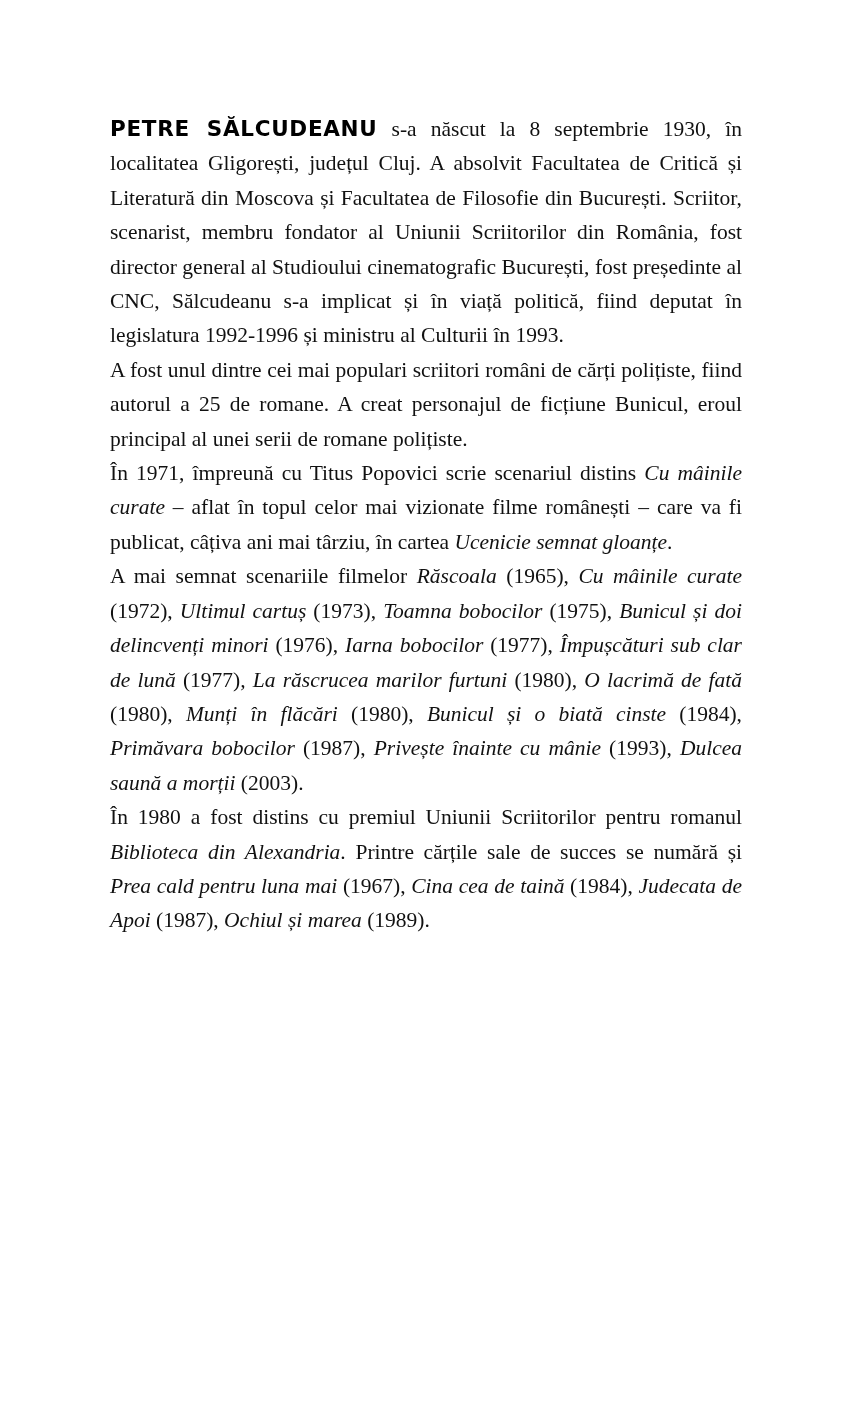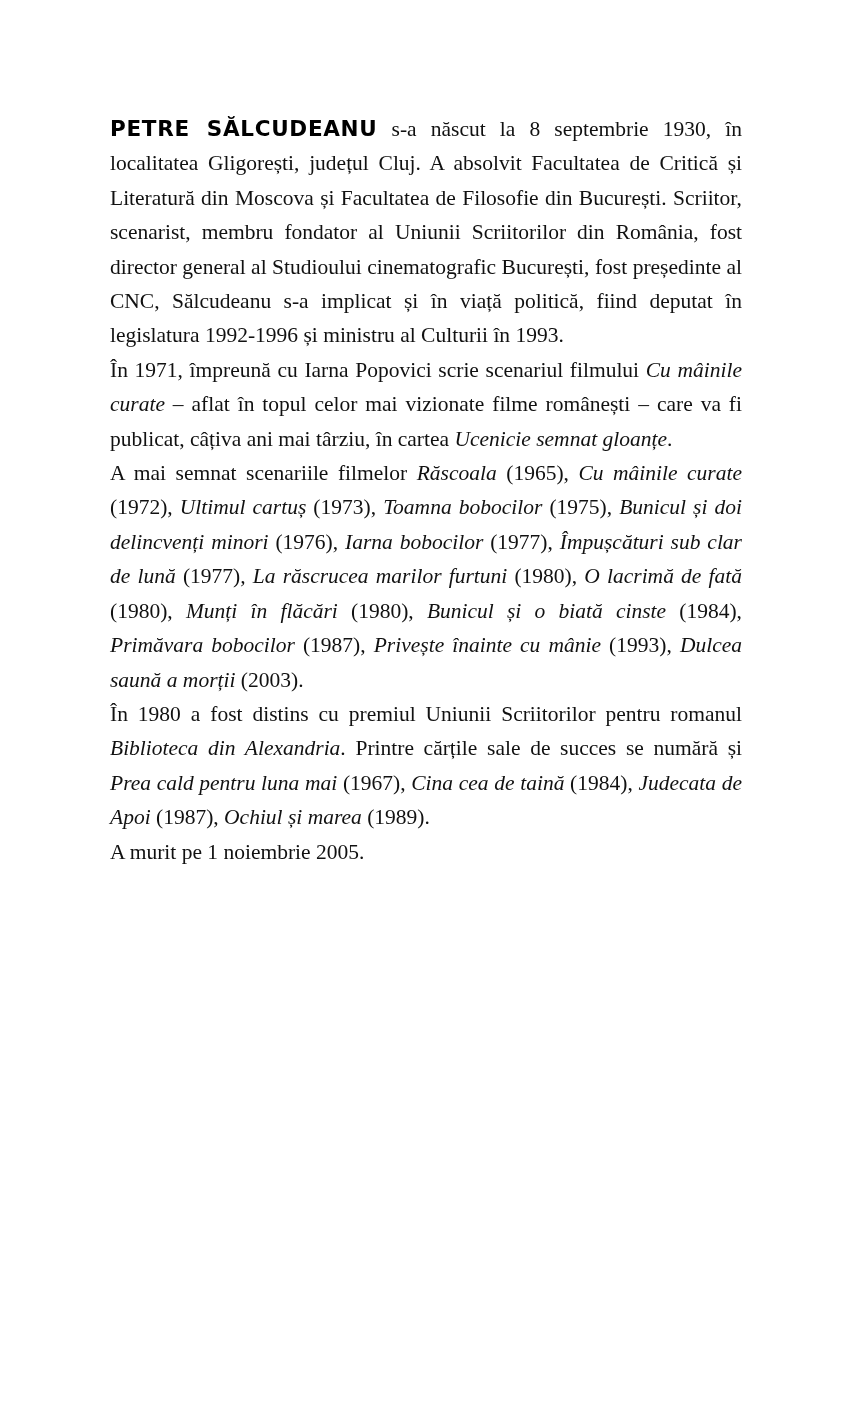--- a/index.html
+++ b/index.html
@@ -57,19 +57,19 @@
     font-style: italic;
   }
 </style>
 </head>
 <body>
 
 <div class="page">
   <div class="text-column">
     <div class="bio-body" id="bio-body">
         <p><span class="name-lead">PETRE SĂLCUDEANU</span><span> s-a născut la 8 septembrie 1930, în localitatea Gligorești, județul Cluj. A absolvit Facultatea de Critică și Literatură din Moscova și Facultatea de Filosofie din București. Scriitor, scenarist, membru fondator al Uniunii Scriitorilor din România, fost director general al Studioului cinematografic București, fost președinte al CNC, Sălcudeanu s-a implicat și în viață politică, fiind deputat în legislatura 1992-1996 și ministru al Culturii în 1993.</span></p>
-        <p><span>În 1971, împreună cu Iarna Popovici scrie scenariul filmului </span><em class="title-italic">Cu mâinile curate</em><span> – aflat în topul celor mai vizionate filme românești – care va fi publicat, câțiva ani mai târziu, în cartea </span><em class="title-italic">Ucenicie semnat gloanțe</em><span>.</span></p>
+        <p><span>A fost unul dintre cei mai populari scriitori români de cărți polițiste, fiind autorul a 25 de romane. A creat personajul de ficțiune Bunicul, eroul principal al unei serii de romane polițiste.</span></p>
+        <p><span>În 1971, împreună cu Titus Popovici scrie scenariul distins </span><em class="title-italic">Cu mâinile curate</em><span> – aflat în topul celor mai vizionate filme românești – care va fi publicat, câțiva ani mai târziu, în cartea </span><em class="title-italic">Ucenicie semnat gloanțe</em><span>.</span></p>
         <p><span>A mai semnat scenariile filmelor </span><em class="title-italic">Răscoala</em><span> (1965), </span><em class="title-italic">Cu mâinile curate</em><span> (1972), </span><em class="title-italic">Ultimul cartuș</em><span> (1973), </span><em class="title-italic">Toamna bobocilor</em><span> (1975), </span><em class="title-italic">Bunicul și doi delincvenți minori</em><span> (1976), </span><em class="title-italic">Iarna bobocilor</em><span> (1977), </span><em class="title-italic">Împușcături sub clar de lună</em><span> (1977)</span><em class="title-italic">, La răscrucea marilor furtuni</em><span> (1980), </span><em class="title-italic">O lacrimă de fată</em><span> (1980), </span><em class="title-italic">Munți în flăcări</em><span> (1980), </span><em class="title-italic">Bunicul și o biată cinste</em><span> (1984), </span><em class="title-italic">Primăvara bobocilor</em><span> (1987), </span><em class="title-italic">Privește înainte cu mânie</em><span> (1993), </span><em class="title-italic">Dulcea saună a morții</em><span> (2003).</span></p>
         <p><span>În 1980 a fost distins cu premiul Uniunii Scriitorilor pentru romanul </span><em class="title-italic">Biblioteca din Alexandria</em><span>. Printre cărțile sale de succes se numără și </span><em class="title-italic">Prea cald pentru luna mai</em><span> (1967), </span><em class="title-italic">Cina cea de taină</em><span> (1984), </span><em class="title-italic">Judecata de Apoi</em><span> (1987), </span><em class="title-italic">Ochiul și marea</em><span> (1989).</span></p>
-        <p><span>A murit pe 1 noiembrie 2005.</span></p>
       </div>
   </div>
 </div>
 
 </body></html>

